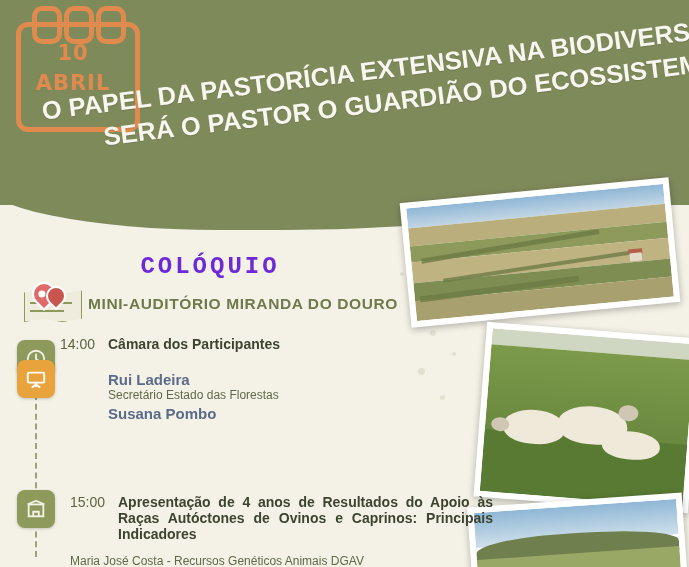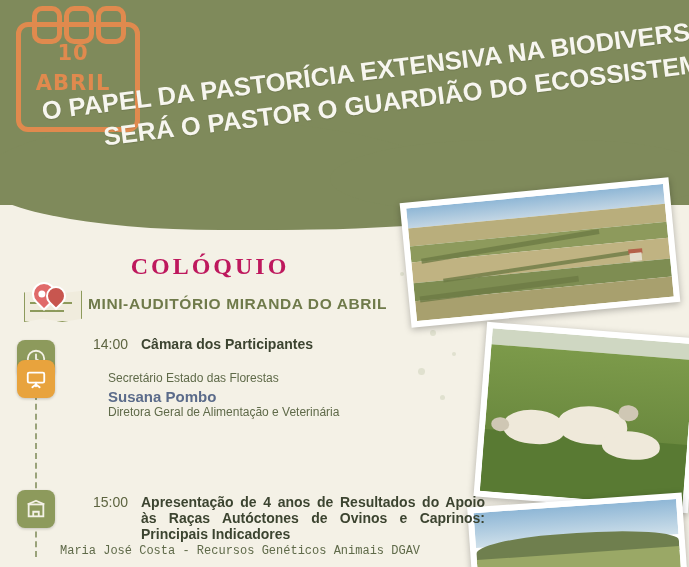--- a/index.html
+++ b/index.html
@@ -94,22 +94,22 @@
   .sheep{position:absolute;background:#efe9da;border-radius:50% 50% 45% 45%;}
   .sheep-head{position:absolute;background:#cfc7b4;border-radius:50%;}
 
   .ph3-sky{position:absolute;left:0;top:0;right:0;height:45%;background:linear-gradient(#8fb7d6,#cfe0ea);}
   .ph3-hill{position:absolute;left:0;top:35%;right:0;height:30%;background:#6f7f4e;border-radius:40% 50% 0 0/60% 60% 0 0;}
   .ph3-field{position:absolute;left:0;bottom:0;right:0;height:40%;background:#9aa866;}
 
   
   .coloquio{
     position:absolute;left:0;top:253px;width:420px;text-align:center;
-    color:#be185d;font-weight:bold;font-size:24px;letter-spacing:3px;
-    font-family:Liberation Serif, serif;
+    color:#6d28d9;font-weight:bold;font-size:24px;letter-spacing:3px;
+    font-family:Liberation Mono, monospace;
   }
   .venue{
     position:absolute;left:88px;top:295px;width:330px;
     color:#6f7a4a;font-weight:bold;font-size:15.5px;letter-spacing:.6px;
     font-family:"Liberation Sans", sans-serif;
   }
 
   
   .map-icon{position:absolute;left:18px;top:282px;width:66px;height:42px;}
   .map-paper{
@@ -142,21 +142,21 @@
   .sess{position:absolute;}
   .time{
     color:#5d6440;font-size:14px;font-family:"Liberation Sans", sans-serif;
   }
   .desc{color:#3c4430;font-size:14px;font-weight:bold;font-family:"Liberation Sans", sans-serif;}
   .name{color:#5b6b8a;font-size:15px;font-weight:bold;font-family:"Liberation Sans", sans-serif;}
   .role{color:#5f6a49;font-size:12px;font-family:"Liberation Sans", sans-serif;}
   .sub{color:#5f6a49;font-size:12px;font-family:"Liberation Sans", sans-serif;}
 
   .row{display:flex;align-items:flex-start;}
-  .row .time{width:48px;flex:none;margin-left:33px;}
+  .row .time{width:48px;flex:none;}
 </style>
 </head>
 <body>
 
 <div class="bg-cream"></div>
 <div class="bg-top"></div>
 <div class="olive-blob"></div>
 <div class="olive-blob2"></div>
 
 <div class="speckle" style="left:430px;top:330px;width:6px;height:6px;"></div>
@@ -220,21 +220,21 @@
 
 <div class="map-icon">
   <div class="map-paper"></div>
   <div class="map-line" style="left:12px;top:20px;width:42px;"></div>
   <div class="map-line" style="left:12px;top:28px;width:34px;"></div>
   <div class="pin">
       <div class="pin-dot"></div>
     </div>
   <div class="pin p2"></div>
 </div>
-<div class="venue">MINI-AUDITÓRIO MIRANDA DO ABRIL</div>
+<div class="venue">MINI-AUDITÓRIO MIRANDA DO DOURO</div>
 
 <div class="timeline"></div>
 
 <div class="tl-badge b1">
   <svg width="22" height="22" viewBox="0 0 24 24" aria-hidden="true">
     <circle cx="12" cy="12" r="9" fill="none" stroke="#f4f1e6" stroke-width="2"></circle>
     <path d="M12 7v5l3 2" fill="none" stroke="#f4f1e6" stroke-width="2" stroke-linecap="round"></path>
   </svg>
 </div>
 
@@ -255,25 +255,25 @@
 
 <div class="sess" style="left:60px;top:336px;width:420px;">
   <div class="row">
     <div class="time">14:00</div>
     <div class="desc">Câmara dos Participantes</div>
   </div>
 </div>
 
 <div class="sess" style="left:60px;top:367px;width:430px;">
   <div style="margin-left:48px;margin-top:4px;">
+    <div class="name">Rui Ladeira</div>
     <div class="role">Secretário Estado das Florestas</div>
     <div class="name" style="margin-top:3px;">Susana Pombo</div>
-    <div class="role">Diretora Geral de Alimentação e Veterinária</div>
-  </div>
-</div>
-
-<div class="sess" style="left:60px;top:494px;width:425px;">
+  </div>
+</div>
+
+<div class="sess" style="left:70px;top:494px;width:425px;">
   <div class="row">
     <div class="time">15:00</div>
     <div class="desc" style="text-align:justify;width:375px;line-height:16px;">Apresentação de 4 anos de Resultados do Apoio às Raças Autóctones de Ovinos e Caprinos: Principais Indicadores</div>
   </div>
-  <div class="sub" style="margin-left:0px;margin-top:2px;font-family:Liberation Mono, monospace;">Maria José Costa - Recursos Genéticos Animais DGAV</div>
+  <div class="sub" style="margin-left:0px;margin-top:12px;">Maria José Costa - Recursos Genéticos Animais DGAV</div>
 </div>
 
 </body></html>

